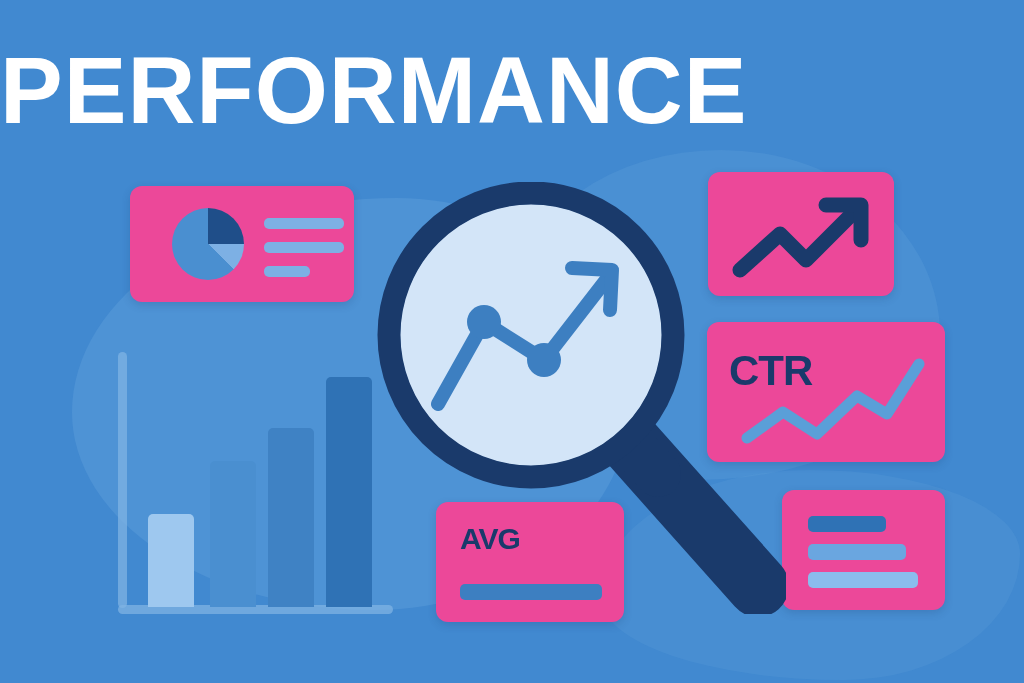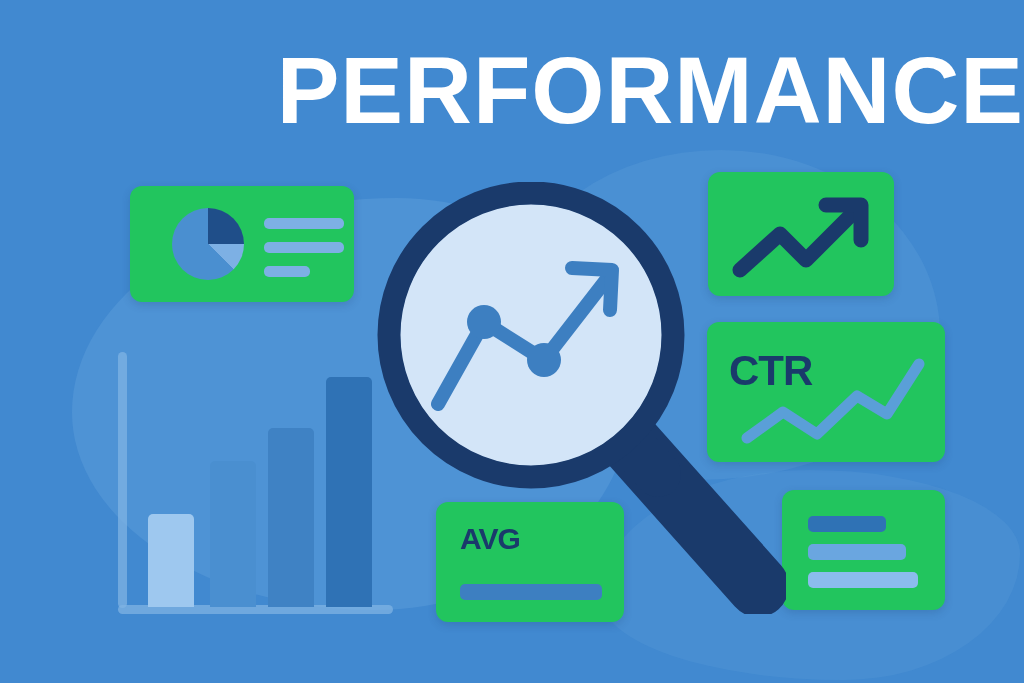--- a/index.html
+++ b/index.html
@@ -46,33 +46,33 @@
     border-radius: 50% 50% 42% 58% / 60% 40% 60% 40%;
     opacity: .30;
   }
 
   
   #page-title {
     position: absolute;
     left: 0;
     top: 44px;
     width: 1024px;
-    text-align: right;
+    text-align: left;
     color: #ffffff;
     font-size: 94px;
     font-weight: bold;
     letter-spacing: 1px;
     line-height: 1;
     white-space: nowrap;
   }
 
   
   .card {
     position: absolute;
-    background: #22c55e;
+    background: #ec4899;
     border-radius: 12px;
     box-shadow: 0 3px 9px rgba(22, 52, 94, 0.18);
   }
 
   
   #bar-chart {
     position: absolute;
     left: 118px;
     top: 352px;
     width: 275px;

